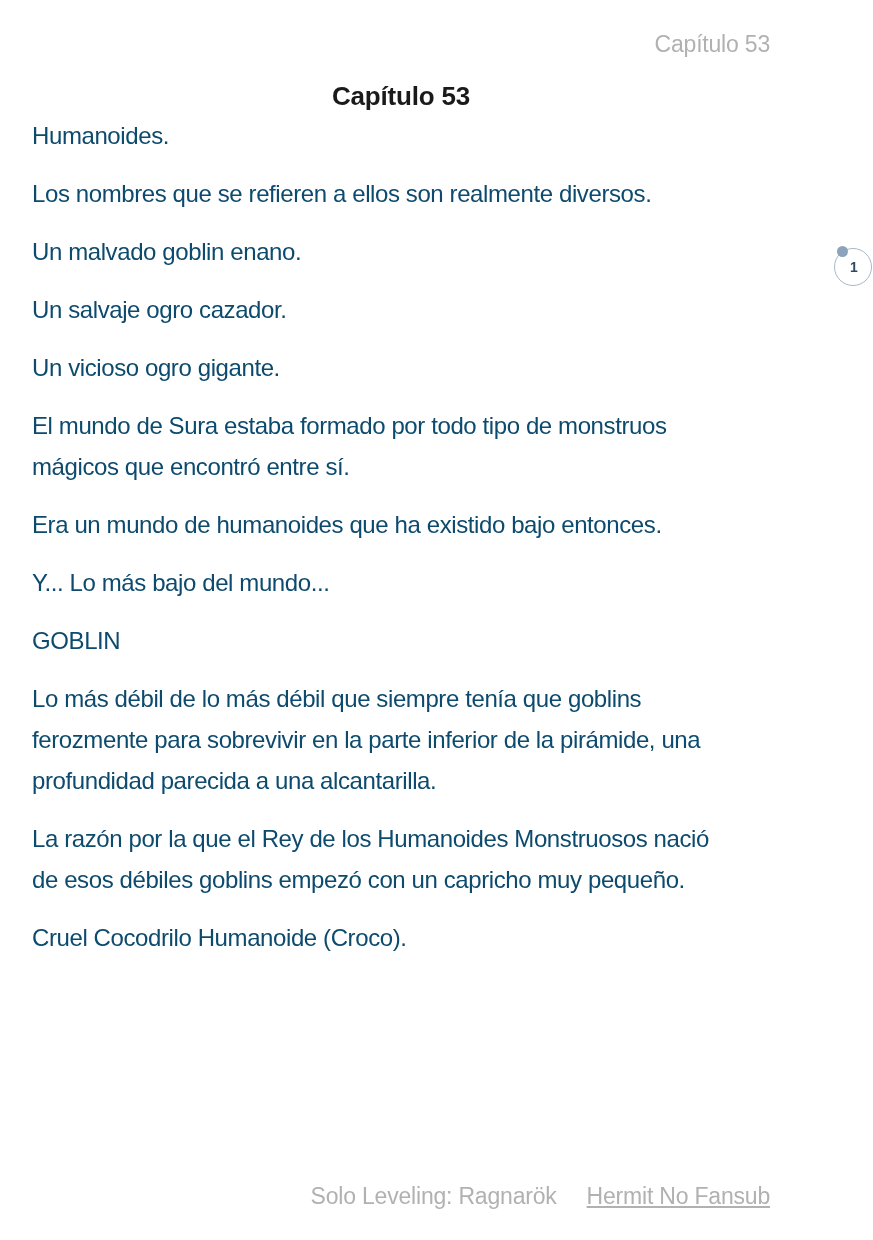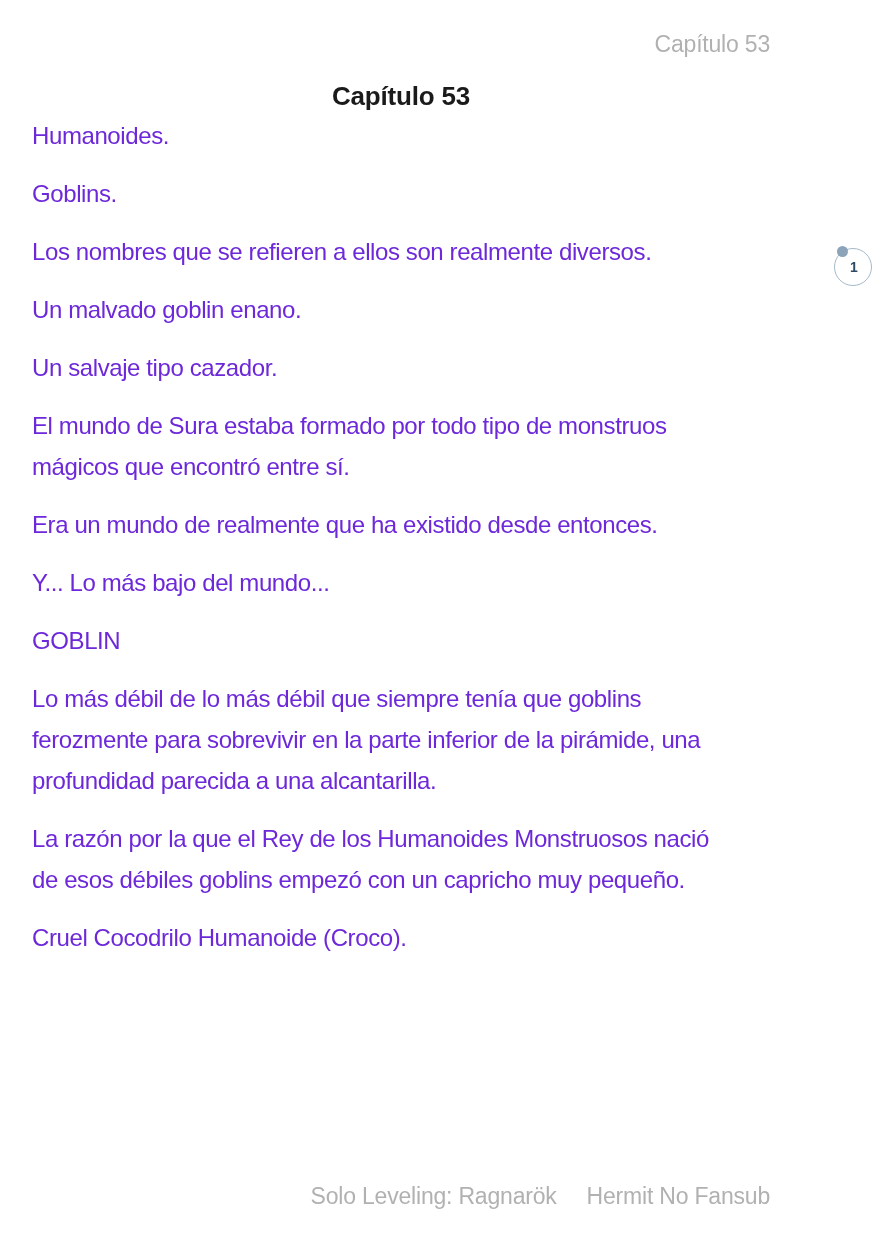--- a/index.html
+++ b/index.html
@@ -42,21 +42,21 @@
     text-align: center;
     color: #1a1a1a;
     letter-spacing: -0.2px;
   }
   .paragraphs p {
     font-size: 24px;
     line-height: 41px;
     margin: 0 0 17px 0;
     white-space: pre-line;
     letter-spacing: -0.4px;
-    color: #6d28d9;
+    color: #0c4a6e;
   }
   .comment-badge {
     position: absolute;
     left: 834px;
     top: 248px;
     width: 38px;
     height: 38px;
     border: 1.5px solid #a6bac9;
     border-radius: 50%;
     background: #ffffff;
@@ -84,41 +84,41 @@
   .footer {
     position: absolute;
     top: 1183px;
     right: 28px;
     font-size: 23px;
     line-height: 27px;
     color: #b1b1b1;
     letter-spacing: -0.2px;
     white-space: nowrap;
   }
-  .footer .credit { margin-left: 30px; }
+  .footer .credit { margin-left: 30px; text-decoration: underline; }
 </style>
 </head>
 <body>
 
 <div class="page">
 
   <div class="running-header">Capítulo 53</div>
 
   <div class="content">
     <h1 class="chapter-title">Capítulo 53</h1>
 
     <div class="paragraphs">
       <p>Humanoides.</p>
-      <p>Goblins.</p>
       <p>Los nombres que se refieren a ellos son realmente diversos.</p>
       <p>Un malvado goblin enano.</p>
-      <p>Un salvaje tipo cazador.</p>
+      <p>Un salvaje ogro cazador.</p>
+      <p>Un vicioso ogro gigante.</p>
       <p>El mundo de Sura estaba formado por todo tipo de monstruos
 mágicos que encontró entre sí.</p>
-      <p>Era un mundo de realmente que ha existido desde entonces.</p>
+      <p>Era un mundo de humanoides que ha existido bajo entonces.</p>
       <p>Y... Lo más bajo del mundo...</p>
       <p>GOBLIN</p>
       <p>Lo más débil de lo más débil que siempre tenía que goblins
 ferozmente para sobrevivir en la parte inferior de la pirámide, una
 profundidad parecida a una alcantarilla.</p>
       <p>La razón por la que el Rey de los Humanoides Monstruosos nació
 de esos débiles goblins empezó con un capricho muy pequeño.</p>
       <p>Cruel Cocodrilo Humanoide (Croco).</p>
     </div>
   </div>

